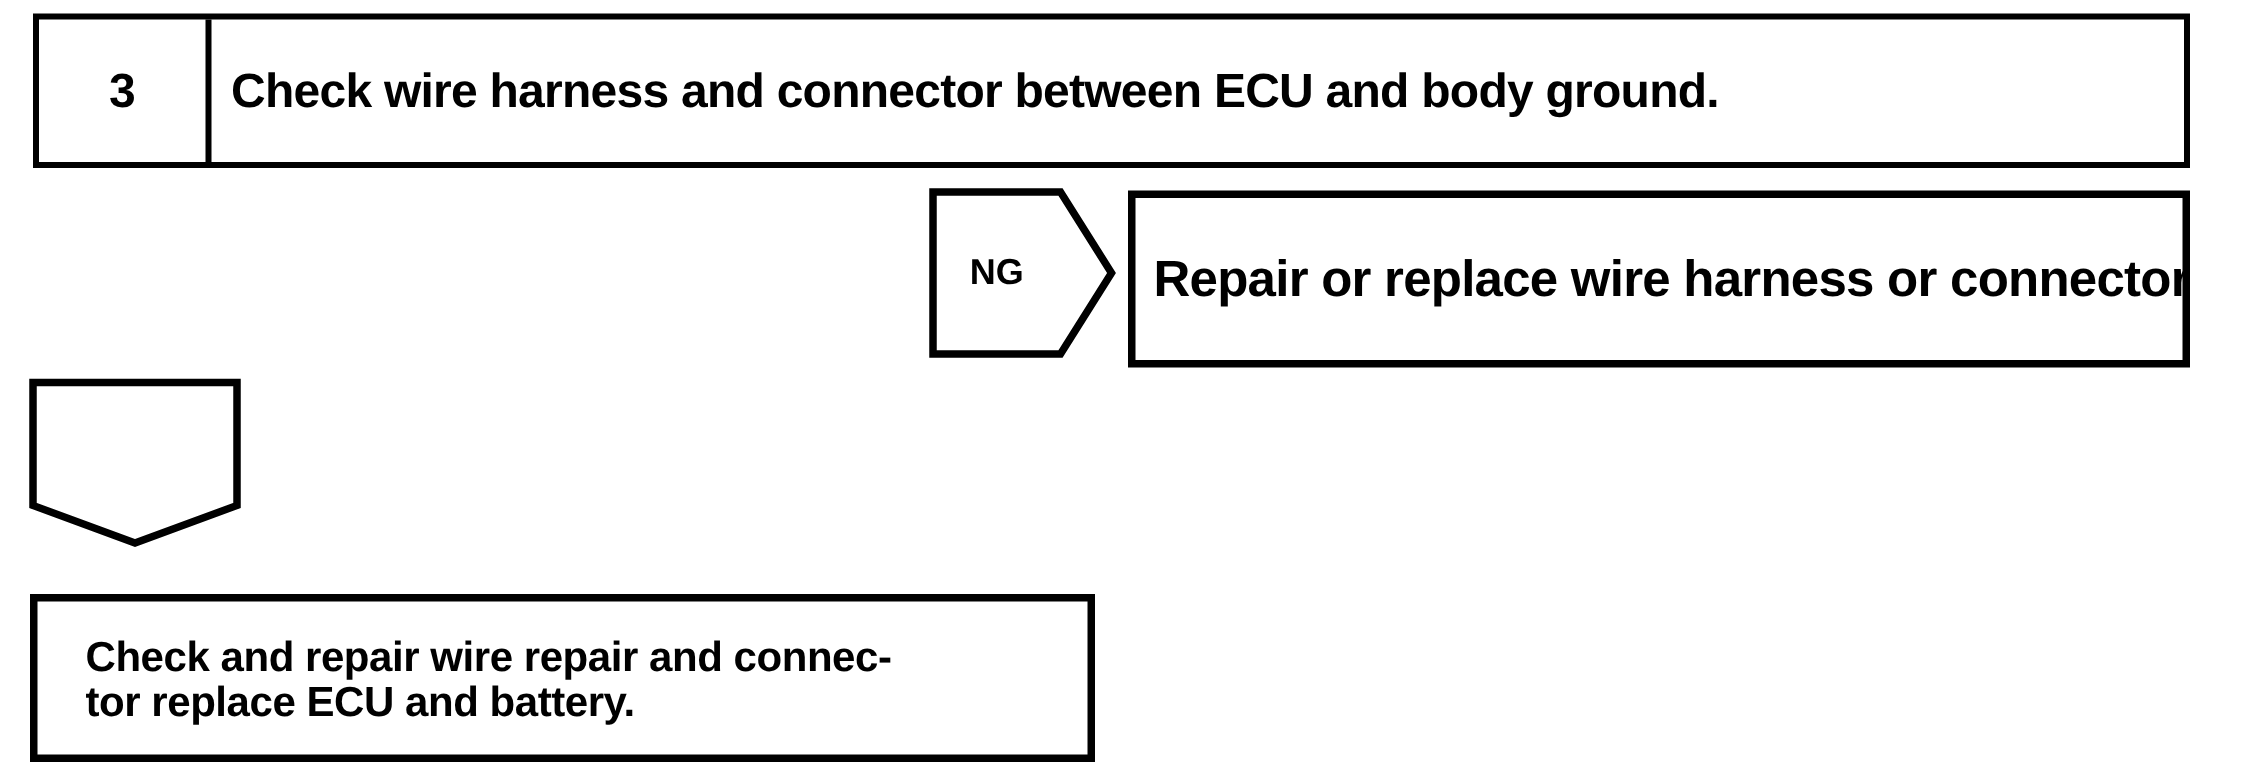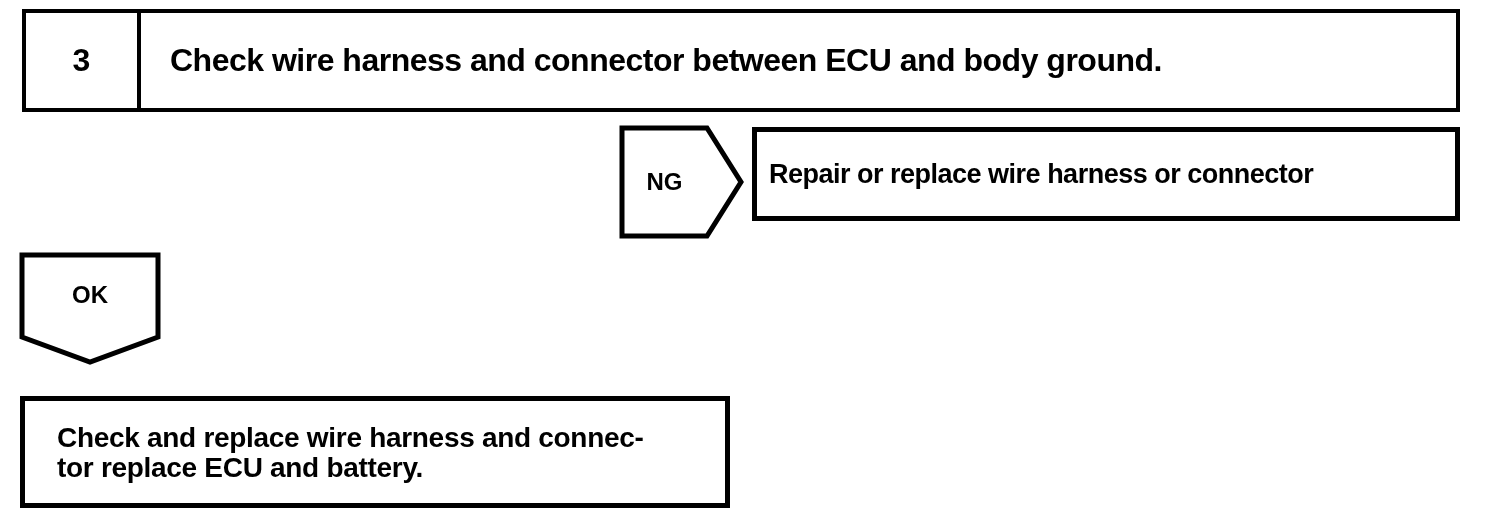--- a/index.html
+++ b/index.html
@@ -36,21 +36,21 @@
     display: flex;
     align-items: center;
     justify-content: center;
     font-size: 32px;
     font-weight: bold;
   }
   .step-title {
     flex: 1;
     display: flex;
     align-items: center;
-    padding-left: 29px;
+    padding-left: 13px;
     font-size: 32px;
     font-weight: bold;
     letter-spacing: -0.5px;
     white-space: nowrap;
   }
   
   .connector-svg {
     position: absolute;
     display: block;
   }
@@ -72,27 +72,27 @@
     letter-spacing: 0px;
   }
   .ng-label { left: 622px; top: 128px; width: 85px;  height: 107px; }
   .ok-label { left: 22px;  top: 255px; width: 136px; height: 80px; }
   
   .ng-result-box {
     position: absolute;
     left: 752px;
     top: 127px;
     width: 708px;
-    height: 94px;
+    height: 118px;
     border: 5px solid #000000;
     box-sizing: border-box;
     display: flex;
     align-items: center;
     padding-left: 12px;
-    font-size: 27px;
+    font-size: 34px;
     font-weight: bold;
     letter-spacing: -0.5px;
     white-space: nowrap;
     background: #ffffff;
   }
   .ok-result-box {
     position: absolute;
     left: 20px;
     top: 396px;
     width: 710px;
@@ -124,20 +124,19 @@
   <svg class="connector-svg ng-connector-svg" width="126" height="114" viewBox="0 0 126 114">
     <polygon points="3,3 88,3 122,57 88,111 3,111"></polygon>
   </svg>
   <div class="connector-label ng-label">NG</div>
 
   <div class="ng-result-box">Repair or replace wire harness or connector</div>
 
   <svg class="connector-svg ok-connector-svg" width="145" height="114" viewBox="0 0 145 114">
     <polygon points="3,3 139,3 139,85 71,110 3,85"></polygon>
   </svg>
-  <div class="connector-label ok-label">OK</div>
 
   <div class="ok-result-box">
-    <span class="line">Check and replace wire harness and connec-</span>
+    <span class="line">Check and repair wire repair and connec-</span>
     <span class="line">tor replace ECU and battery.</span>
   </div>
 
 </div>
 
 </body></html>

